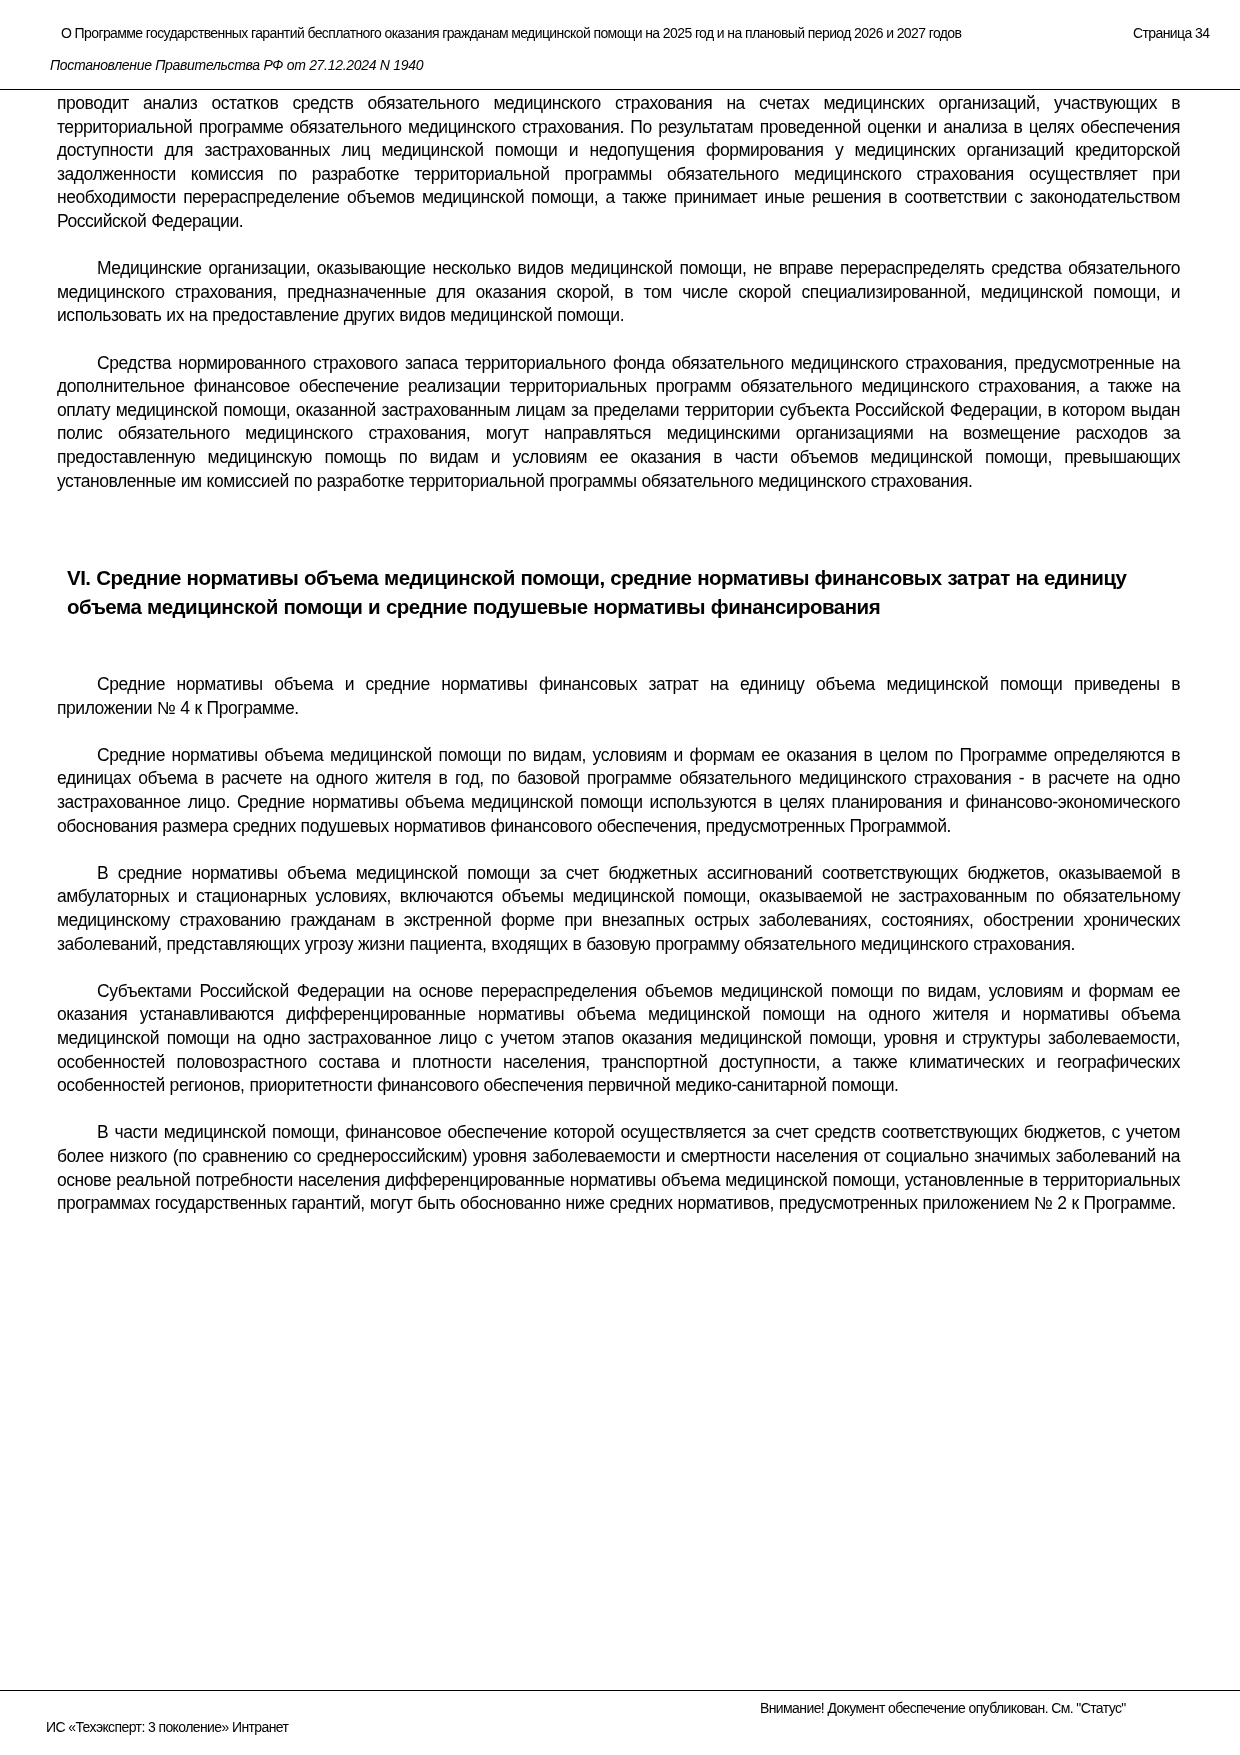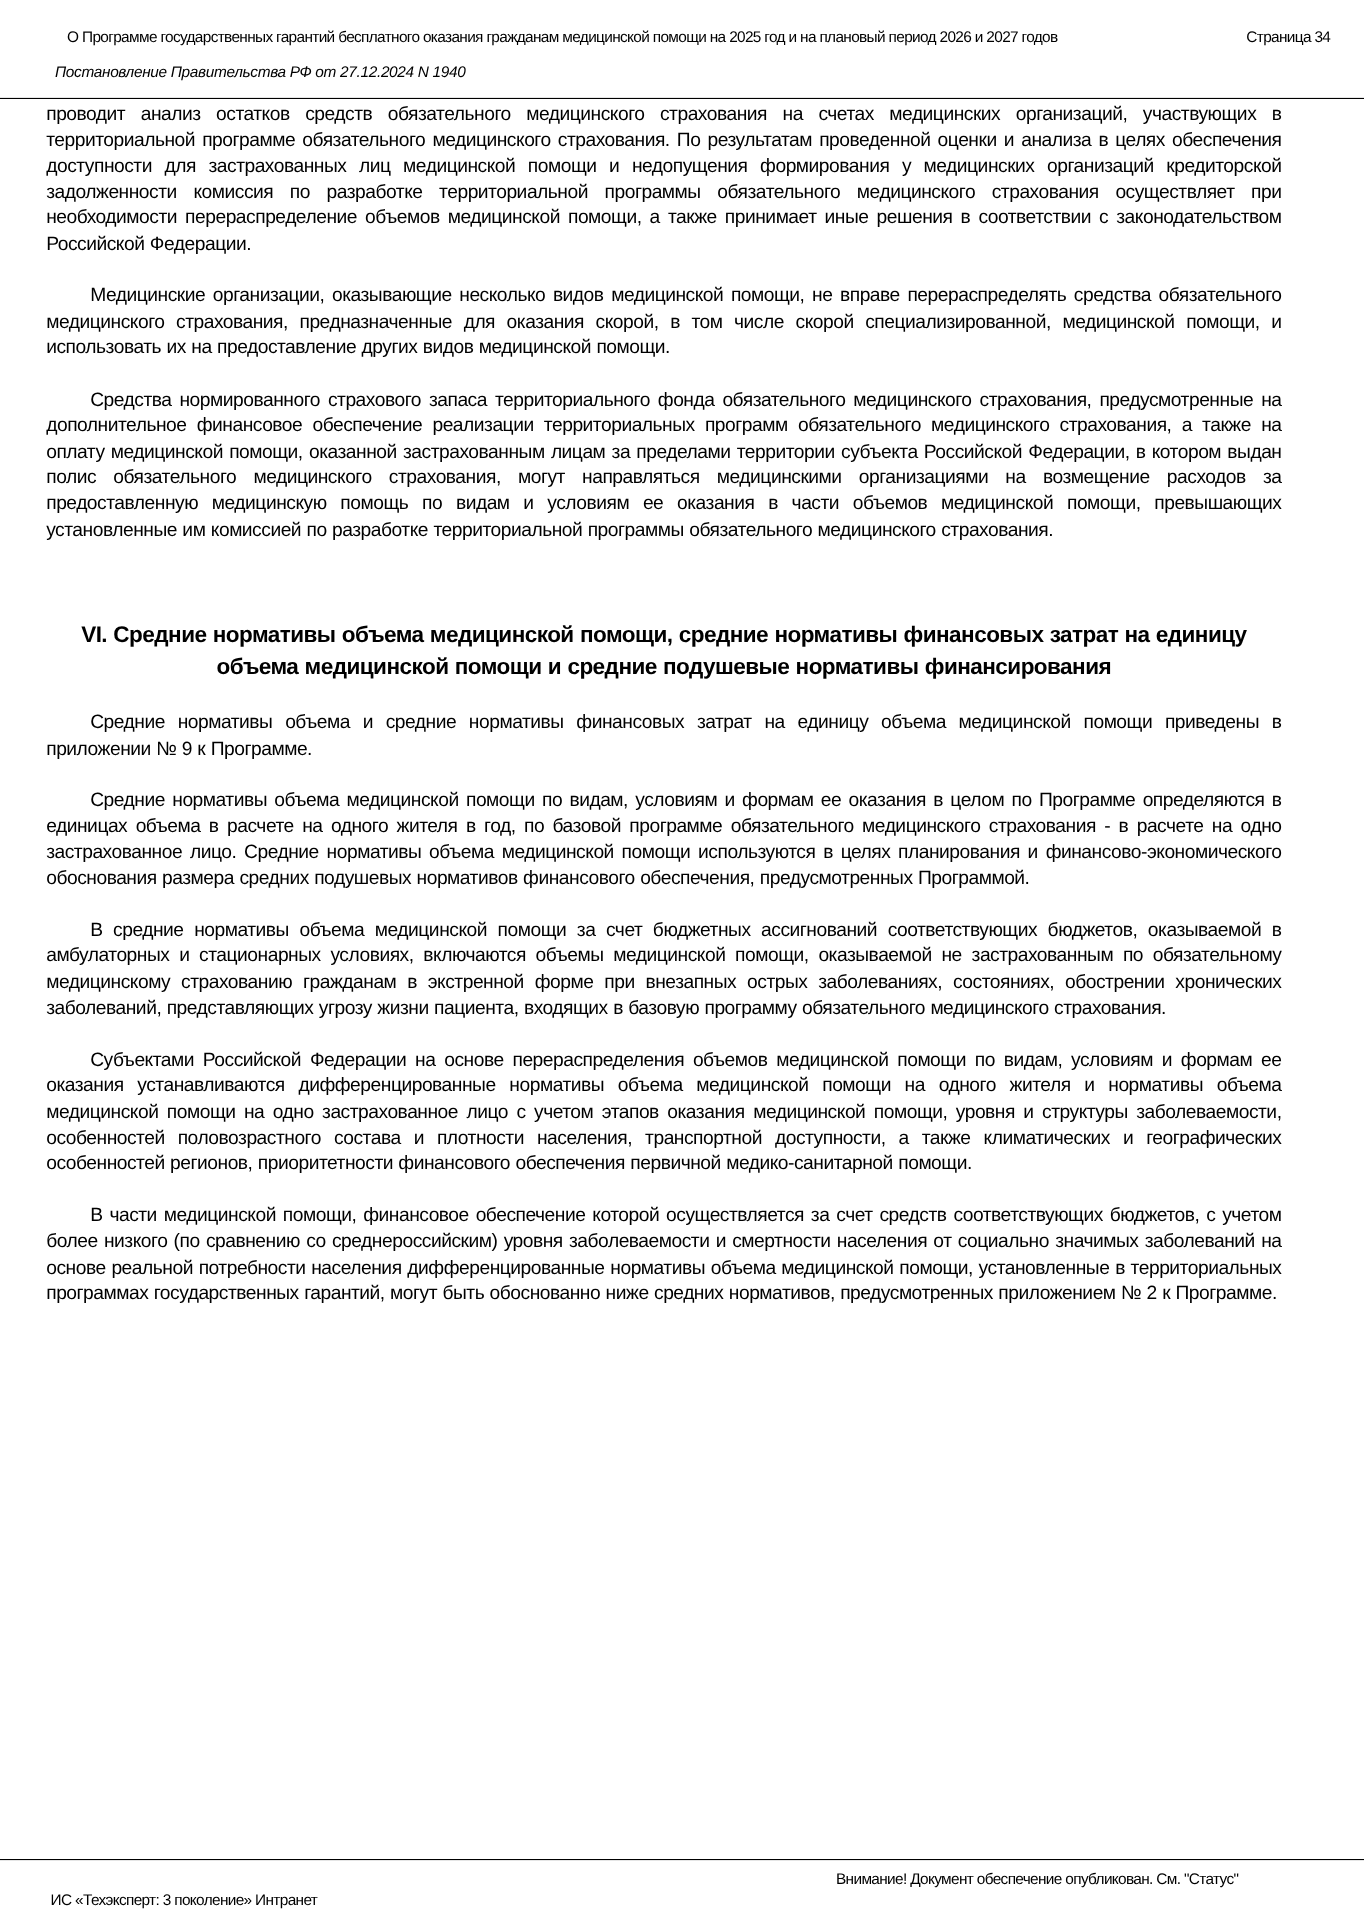--- a/index.html
+++ b/index.html
@@ -50,37 +50,37 @@
     .rule-bottom {
       position: absolute;
       left: 0;
       top: 1690px;
       width: 1240px;
       height: 0;
       border-top: 1.5px solid #000;
     }
     .content {
       position: absolute;
-      left: 42px;
+      left: 57px;
       top: 92px;
       width: 1123px;
       font-size: 17.5px;
       line-height: 23.6px;
       letter-spacing: -0.45px;
       word-spacing: 0.5px;
     }
     .content p {
       margin: 0 0 23.6px 0;
       text-align: justify;
       text-indent: 40px;
     }
     .content p.no-indent { text-indent: 0; }
     .section-heading {
-      margin: 70px 0 24px 0;
-      text-align: center;
+      margin: 70px 0 52px 0;
+      text-align: left;
       font-weight: bold;
       font-size: 20.5px;
       line-height: 29px;
       letter-spacing: -0.5px;
       padding: 0 10px;
     }
     .footer-left {
       position: absolute;
       left: 46px;
       top: 1719px;
@@ -108,21 +108,21 @@
 
 <div class="rule-top"></div>
 
 <div class="content">
   <p class="no-indent">проводит анализ остатков средств обязательного медицинского страхования на счетах медицинских организаций, участвующих в территориальной программе обязательного медицинского страхования. По результатам проведенной оценки и анализа в целях обеспечения доступности для застрахованных лиц медицинской помощи и недопущения формирования у медицинских организаций кредиторской задолженности комиссия по разработке территориальной программы обязательного медицинского страхования осуществляет при необходимости перераспределение объемов медицинской помощи, а также принимает иные решения в соответствии с законодательством Российской Федерации.</p>
   <p>Медицинские организации, оказывающие несколько видов медицинской помощи, не вправе перераспределять средства обязательного медицинского страхования, предназначенные для оказания скорой, в том числе скорой специализированной, медицинской помощи, и использовать их на предоставление других видов медицинской помощи.</p>
   <p>Средства нормированного страхового запаса территориального фонда обязательного медицинского страхования, предусмотренные на дополнительное финансовое обеспечение реализации территориальных программ обязательного медицинского страхования, а также на оплату медицинской помощи, оказанной застрахованным лицам за пределами территории субъекта Российской Федерации, в котором выдан полис обязательного медицинского страхования, могут направляться медицинскими организациями на возмещение расходов за предоставленную медицинскую помощь по видам и условиям ее оказания в части объемов медицинской помощи, превышающих установленные им комиссией по разработке территориальной программы обязательного медицинского страхования.</p>
 
   <div class="section-heading">VI. Средние нормативы объема медицинской помощи, средние нормативы финансовых затрат на единицу объема медицинской помощи и средние подушевые нормативы финансирования</div>
 
-  <p>Средние нормативы объема и средние нормативы финансовых затрат на единицу объема медицинской помощи приведены в приложении № 9 к Программе.</p>
+  <p>Средние нормативы объема и средние нормативы финансовых затрат на единицу объема медицинской помощи приведены в приложении № 4 к Программе.</p>
   <p>Средние нормативы объема медицинской помощи по видам, условиям и формам ее оказания в целом по Программе определяются в единицах объема в расчете на одного жителя в год, по базовой программе обязательного медицинского страхования - в расчете на одно застрахованное лицо. Средние нормативы объема медицинской помощи используются в целях планирования и финансово-экономического обоснования размера средних подушевых нормативов финансового обеспечения, предусмотренных Программой.</p>
   <p>В средние нормативы объема медицинской помощи за счет бюджетных ассигнований соответствующих бюджетов, оказываемой в амбулаторных и стационарных условиях, включаются объемы медицинской помощи, оказываемой не застрахованным по обязательному медицинскому страхованию гражданам в экстренной форме при внезапных острых заболеваниях, состояниях, обострении хронических заболеваний, представляющих угрозу жизни пациента, входящих в базовую программу обязательного медицинского страхования.</p>
   <p>Субъектами Российской Федерации на основе перераспределения объемов медицинской помощи по видам, условиям и формам ее оказания устанавливаются дифференцированные нормативы объема медицинской помощи на одного жителя и нормативы объема медицинской помощи на одно застрахованное лицо с учетом этапов оказания медицинской помощи, уровня и структуры заболеваемости, особенностей половозрастного состава и плотности населения, транспортной доступности, а также климатических и географических особенностей регионов, приоритетности финансового обеспечения первичной медико-санитарной помощи.</p>
   <p>В части медицинской помощи, финансовое обеспечение которой осуществляется за счет средств соответствующих бюджетов, с учетом более низкого (по сравнению со среднероссийским) уровня заболеваемости и смертности населения от социально значимых заболеваний на основе реальной потребности населения дифференцированные нормативы объема медицинской помощи, установленные в территориальных программах государственных гарантий, могут быть обоснованно ниже средних нормативов, предусмотренных приложением № 2 к Программе.</p>
 </div>
 
 <div class="rule-bottom"></div>
 
 <div class="footer-right">Внимание! Документ обеспечение опубликован. См. "Статус"</div>
 <div class="footer-left">ИС «Техэксперт: 3 поколение» Интранет</div>

